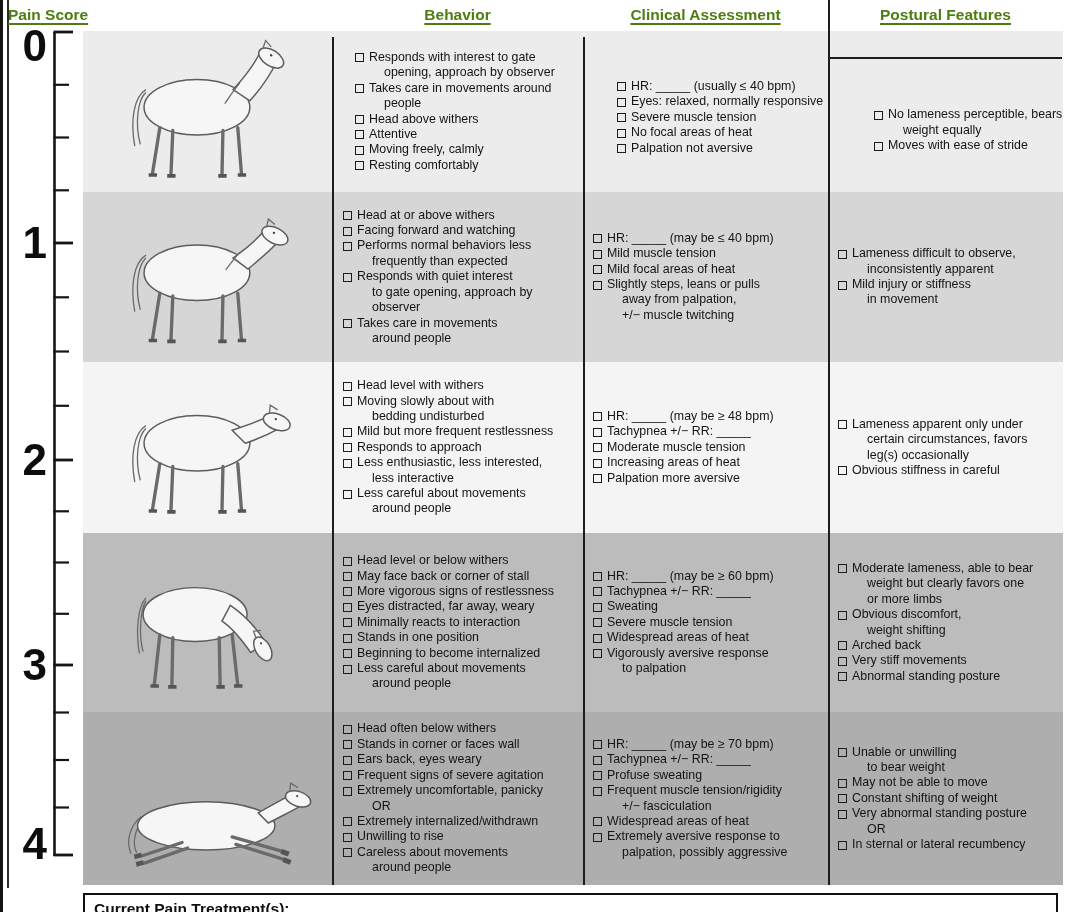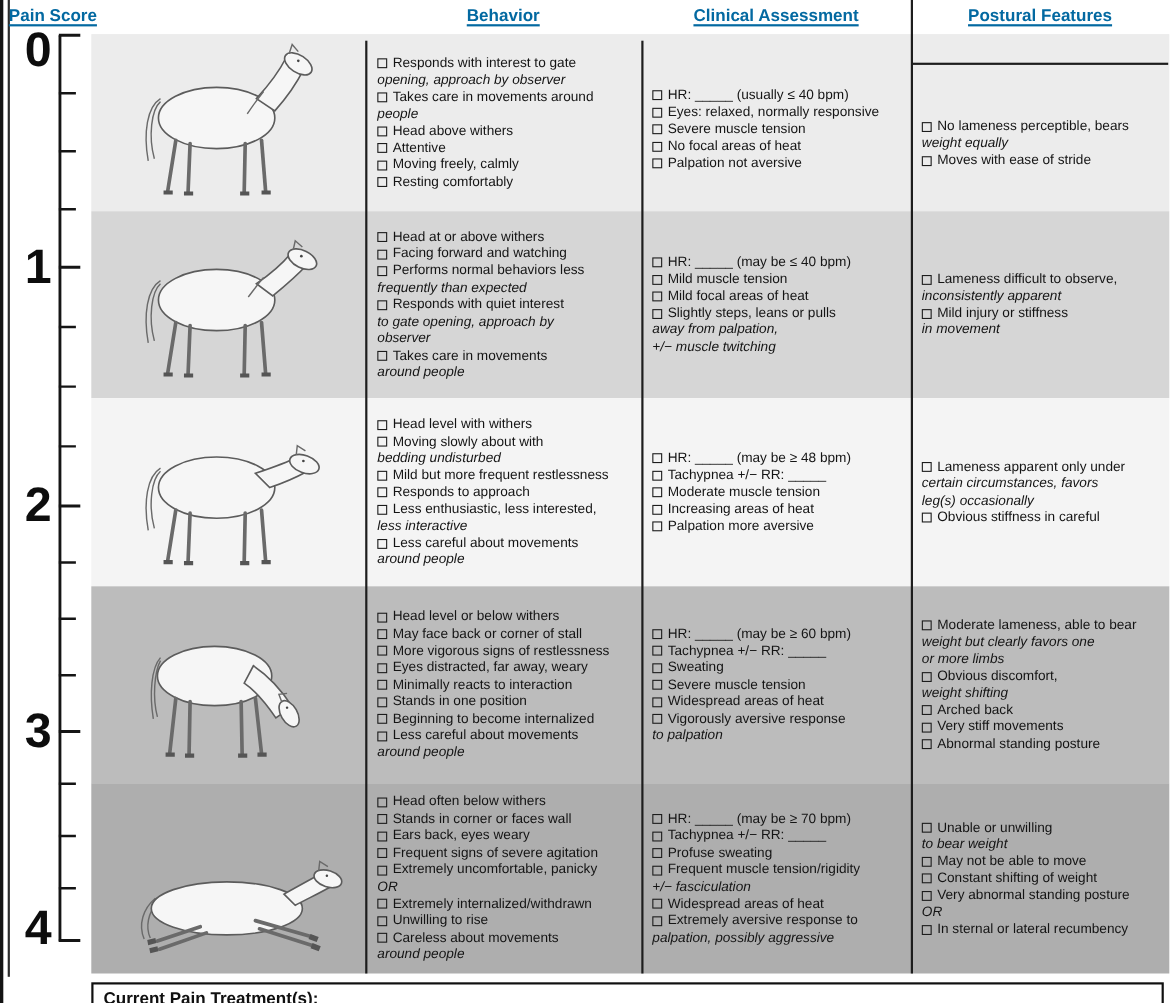--- a/index.html
+++ b/index.html
@@ -4,37 +4,37 @@
 <style>
   html,body{margin:0;padding:0;background:#fff;}
   #page{
     position:relative;width:1068px;height:912px;overflow:hidden;background:#ffffff;
     font-family:"Liberation Sans","DejaVu Sans",sans-serif;color:#141414;
   }
   .border-a{position:absolute;left:0;top:0;width:3px;height:912px;background:#131313;}
   .border-b{position:absolute;left:7px;top:0;width:2px;height:888px;background:#2a2a2a;}
   .col-header{
     position:absolute;top:6px;font-size:15.5px;font-weight:bold;text-align:center;
-    text-decoration:underline;text-decoration-thickness:1.6px;text-underline-offset:3px;color:#0369a1;
+    text-decoration:underline;text-decoration-thickness:1.6px;text-underline-offset:3px;color:#4d7c0f;
   }
   #hdr-painscore{left:8px;width:95px;text-align:left;}
   #hdr-behavior{left:332px;width:251px;}
   #hdr-clinical{left:583px;width:245px;}
   #hdr-postural{left:828px;width:235px;text-align:center;}
   #rows{position:absolute;left:83px;top:31px;width:980px;}
   .row{display:grid;grid-template-columns:249px 251px 245px 235px;position:relative;}
   .cell{display:flex;flex-direction:column;justify-content:center;padding:2px 2px 2px 10px;
         font-size:12.4px;line-height:15.4px;white-space:nowrap;}
   .cell-behavior{padding-left:11px;}
   .cell-img{position:relative;}
   .cell-img svg{position:absolute;left:10px;top:4px;width:232px;height:calc(100% - 10px);}
   .item{margin:0;}
   .fline{display:flex;align-items:flex-start;}
   .cb{flex:0 0 auto;width:7px;height:7px;border:1.3px solid #1c1c1c;margin:3.5px 5px 0 0;background:transparent;}
-  .cont{font-style:italic;}
+  .cont{margin-left:29px;}
   .divider{position:absolute;width:2.4px;background:#1d1d1d;}
   #hline-postural{position:absolute;left:829px;top:57px;width:233px;height:2.4px;background:#1d1d1d;}
   #scale-svg{position:absolute;left:0;top:0;}
   .scale-num{
     position:absolute;left:0;width:46px;text-align:right;transform:translateY(-50%);
     font-size:44px;font-weight:bold;letter-spacing:-1px;color:#0d0d0d;line-height:1;
   }
   #footer-box{
     position:absolute;left:83px;top:893px;width:975px;height:30px;
     border:2.5px solid #101010;background:#fff;box-sizing:border-box;
@@ -79,21 +79,21 @@
     </svg>
   <div id="scale-nums">
       <div class="scale-num" style="top: 46px;">0</div>
       <div class="scale-num" style="top: 243px;">1</div>
       <div class="scale-num" style="top: 460px;">2</div>
       <div class="scale-num" style="top: 665px;">3</div>
       <div class="scale-num" style="top: 844px;">4</div>
     </div>
 
   <div id="rows">
-      <div class="row r0" style="height: 161px; background: rgb(236, 236, 236);">
+      <div class="row r0" style="height: 161px; background: rgb(236, 236, 236); gap: 12px;">
         <div class="cell-img">
           <svg viewBox="0 0 250 155" preserveAspectRatio="xMidYMid meet">
     <path d="M57,55 C44,63 40,88 45,116 M57,58 C48,66 45,92 51,114" stroke="#6a6a6a" stroke-width="1.4" fill="none"></path>
             <ellipse cx="112" cy="74" rx="57" ry="30" stroke="#5c5c5c" stroke-width="1.6" fill="#f6f6f6"></ellipse>
     <path d="M151,55 C162,43 173,29 180,15 L198,25 C190,41 180,55 169,67 Z" stroke="#5c5c5c" stroke-width="1.6" fill="#f6f6f6"></path>
     <ellipse cx="192" cy="21" rx="15" ry="8.5" transform="rotate(33 192 21)" stroke="#5c5c5c" stroke-width="1.6" fill="#f6f6f6"></ellipse>
     <path d="M183,11 l3,-9 6,7" stroke="#6a6a6a" stroke-width="1.4" fill="none"></path>
             <circle cx="192" cy="18" r="1.3" fill="#444"></circle>
     <path d="M158,48 C150,58 146,64 142,70" stroke="#6a6a6a" stroke-width="1.4" fill="none"></path>
     <line x1="72" y1="96" x2="64" y2="146" stroke="#6a6a6a" stroke-width="3.6" fill="none" stroke-linecap="round"></line>

